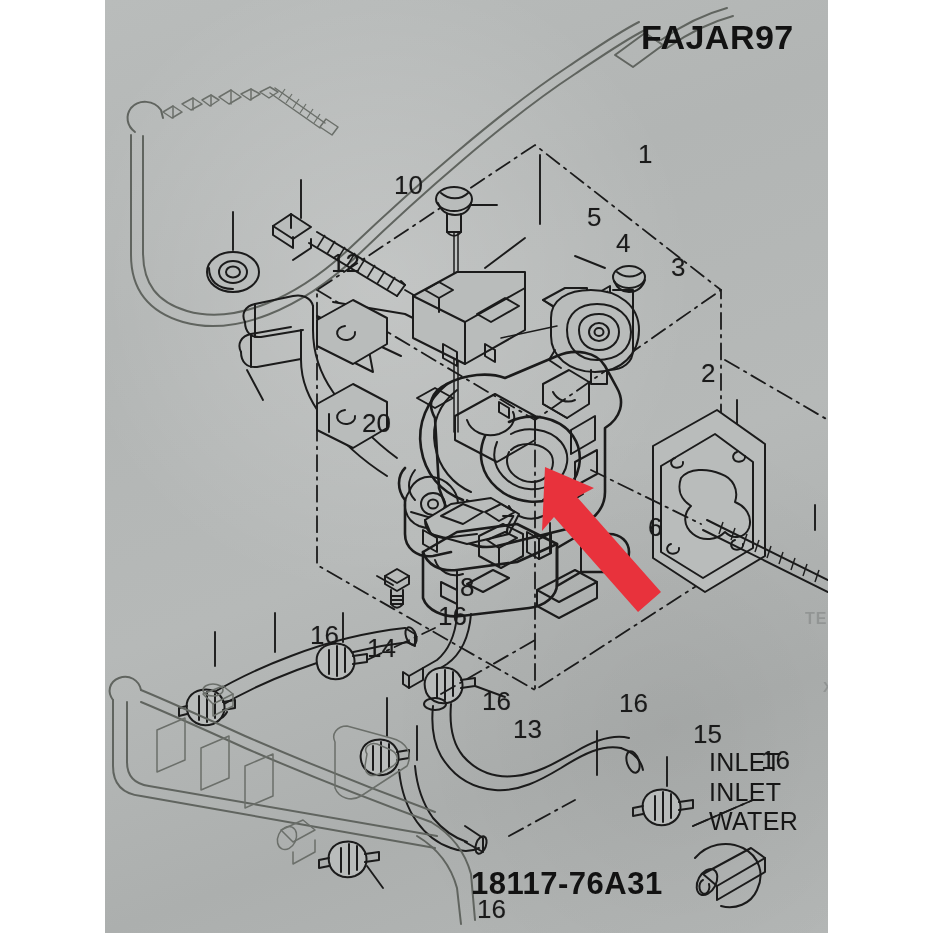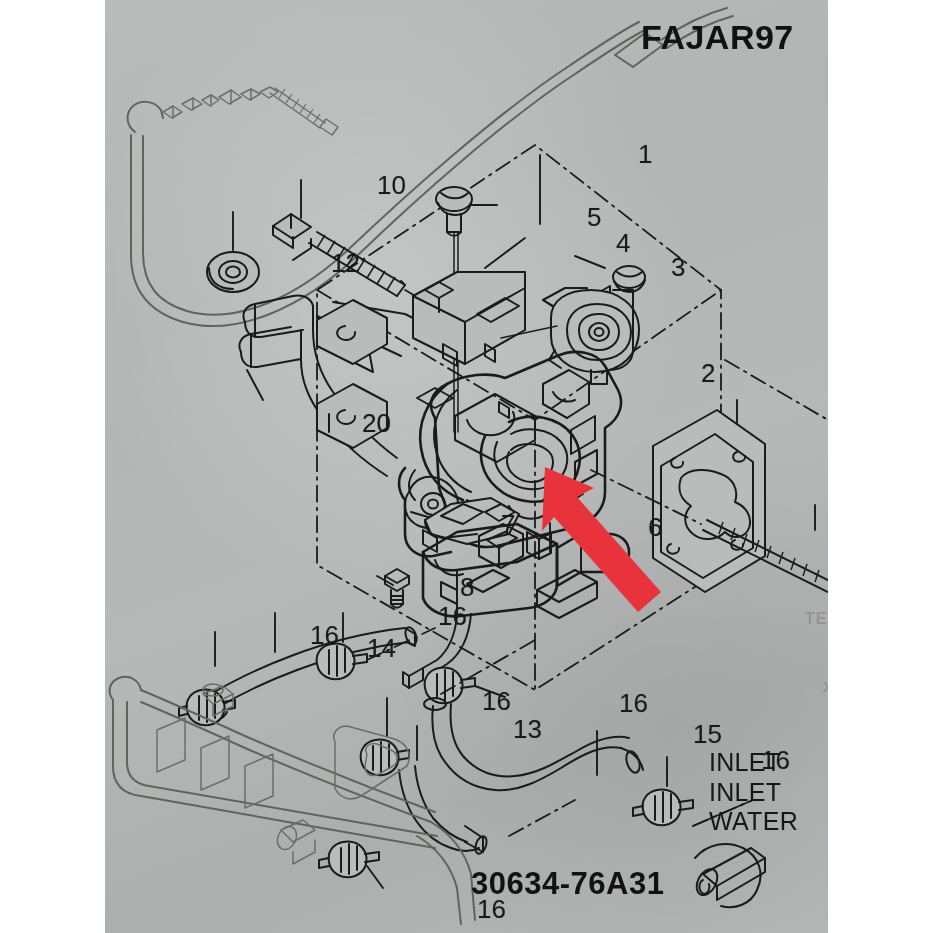--- a/index.html
+++ b/index.html
@@ -533,21 +533,21 @@
 
     <div id="callout-layer">
         <div class="lbl callout" style="left: 533px; top: 139px;">1</div>
         <div class="lbl callout" style="left: 596px; top: 358px;">2</div>
         <div class="lbl callout" style="left: 566px; top: 252px;">3</div>
         <div class="lbl callout" style="left: 511px; top: 228px;">4</div>
         <div class="lbl callout" style="left: 482px; top: 202px;">5</div>
         <div class="lbl callout" style="left: 543px; top: 512px;">6</div>
         <div class="lbl callout" style="left: 396px; top: 509px;">7</div>
         <div class="lbl callout" style="left: 355px; top: 572px;">8</div>
-        <div class="lbl callout" style="left: 272px; top: 170px;">10</div>
+        <div class="lbl callout" style="left: 289px; top: 170px;">10</div>
         <div class="lbl callout" style="left: 226px; top: 200px; margin-top: 48px;">12</div>
         <div class="lbl callout" style="left: 408px; top: 714px;">13</div>
         <div class="lbl callout" style="left: 262px; top: 633px;">14</div>
         <div class="lbl callout" style="left: 588px; top: 719px;">15</div>
         <div class="lbl callout" style="left: 205px; top: 620px;">16</div>
         <div class="lbl callout" style="left: 333px; top: 601px;">16</div>
         <div class="lbl callout" style="left: 377px; top: 686px;">16</div>
         <div class="lbl callout" style="left: 514px; top: 688px;">16</div>
         <div class="lbl callout" style="left: 656px; top: 745px;">16</div>
         <div class="lbl callout" style="left: 372px; top: 894px;">16</div>
@@ -555,17 +555,17 @@
       </div>
 
     <div class="lbl annot" id="annot-label" style="left:604px; top:748px;">
         <div>INLET</div>
         <div>INLET</div>
         <div>WATER</div>
       </div>
 
     <div class="lbl watermark" id="watermark-label" style="left:508px; top:18px;">FAJAR97</div>
 
-    <div class="lbl partno" id="partno-label" style="left:366px; top:866px;">30634-76A31</div>
+    <div class="lbl partno" id="partno-label" style="left:366px; top:866px;">18117-76A31</div>
 
   </div>
 
 </div>
 
 </body></html>

